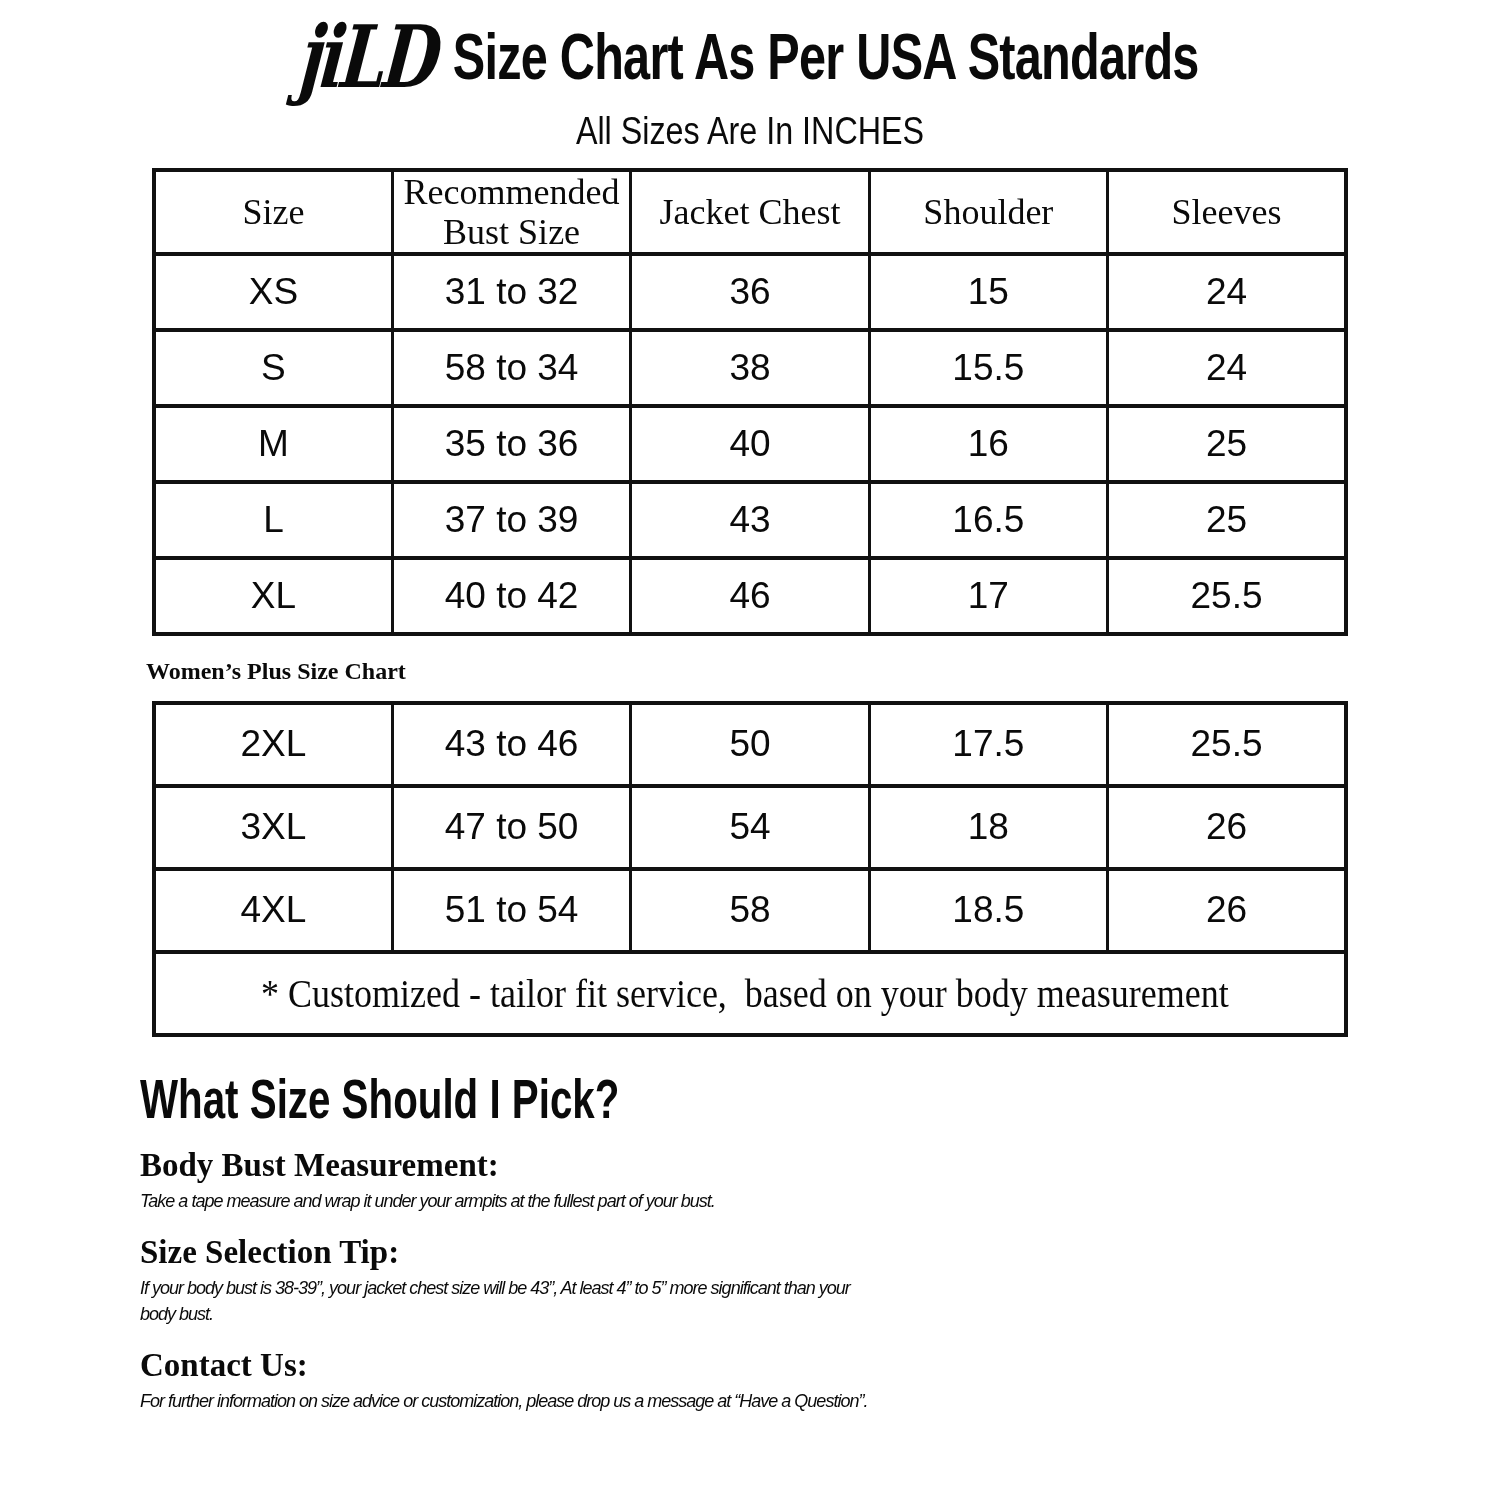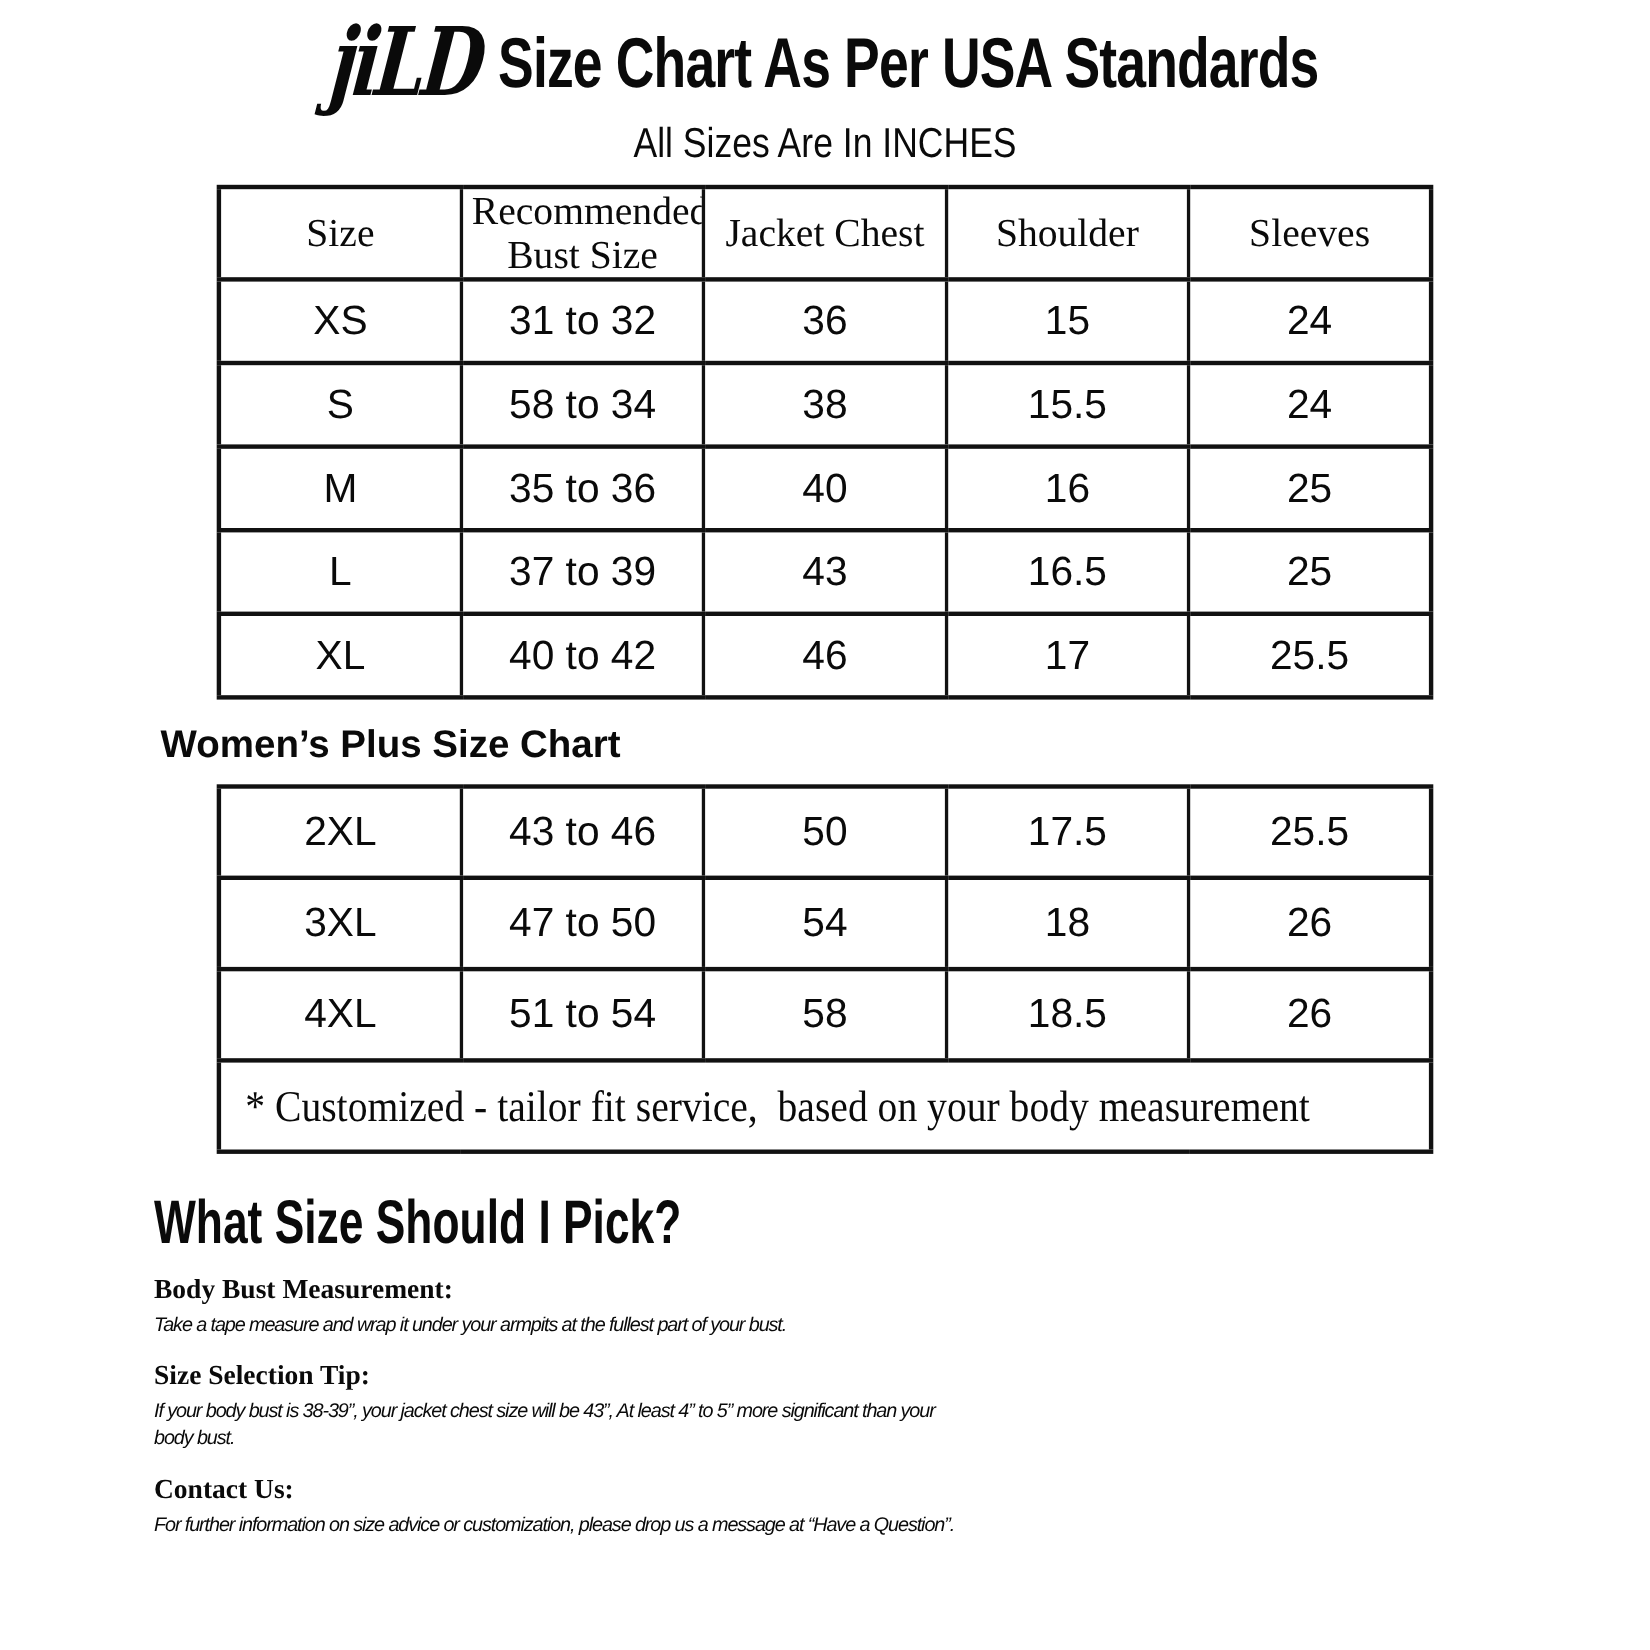--- a/index.html
+++ b/index.html
@@ -38,41 +38,41 @@
     margin-top: 10px;
     text-align: center;
     font-size: 38px; line-height: 1.15;
     transform: scaleX(0.85); transform-origin: center;
     white-space: nowrap;
   }
 
   
   table {
     border-collapse: collapse; table-layout: fixed;
-    width: 1106px; margin: 0 auto;
+    width: 1196px; margin: 0 auto;
     border: 4px solid #111111;
   }
   th, td {
     border: 3px solid #111111;
     border-top-width: 4px; border-bottom-width: 4px;
     text-align: center; vertical-align: middle;
     padding: 0 8px; overflow: hidden;
   }
   col { width: 20%; }
   .size-table { margin-top: 14px; }
   .size-table th {
     font-family: "Liberation Serif", serif;
     font-weight: 400; font-size: 36px; line-height: 1.12;
     height: 78px;
   }
   .size-table td { font-size: 37px; height: 76px; }
 
   .plus-heading {
-    font-family: Liberation Sans, sans-serif;
-    font-weight: 700; font-size: 35px; line-height: 1.1;
+    font-family: Liberation Serif, serif;
+    font-weight: 700; font-size: 24px; line-height: 1.1;
     margin: 22px 0 0 146px;
   }
   .plus-table { margin-top: 16px; padding-left: 32px; }
   .plus-table td { font-size: 37px; height: 83px; }
   .footnote-cell { text-align: right; height: 78px; padding-left: 22px; }
   .footnote-inner {
     display: inline-block;
     font-family: "Liberation Serif", serif;
     font-size: 40px; white-space: pre;
     transform: scaleX(0.9); transform-origin: left center;
@@ -81,21 +81,21 @@
   
   .guide { margin: 34px 0 15px 140px; width: 1360px; }
   .guide-heading {
     font-size: 56px; font-weight: 700; line-height: 1;
     margin: 0; white-space: nowrap;
     transform: scaleX(0.72); transform-origin: left center;
   }
   .guide-section { margin-top: 16px; }
   .section-title {
     font-family: "Liberation Serif", serif;
-    font-weight: 700; font-size: 25px; line-height: 1.15;
+    font-weight: 700; font-size: 33px; line-height: 1.15;
     margin: 20px 0 4px 0;
   }
   .section-text {
     font-size: 18px; letter-spacing: -1px; line-height: 1.42;
     margin: 0; white-space: pre-line; font-style: italic;
   }
 </style>
 </head>
 <body>
 

